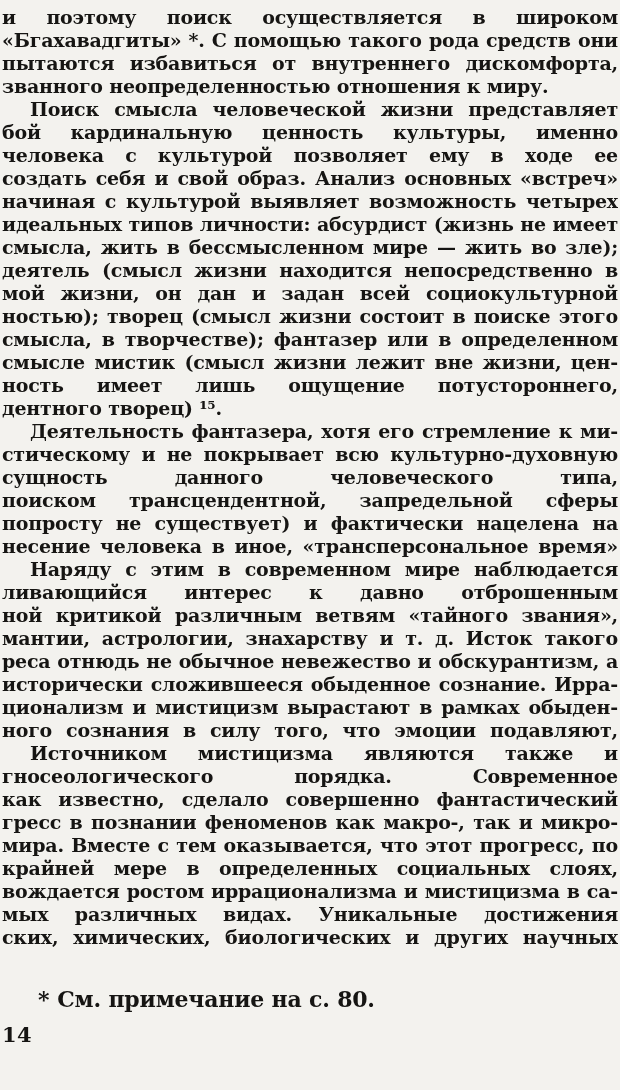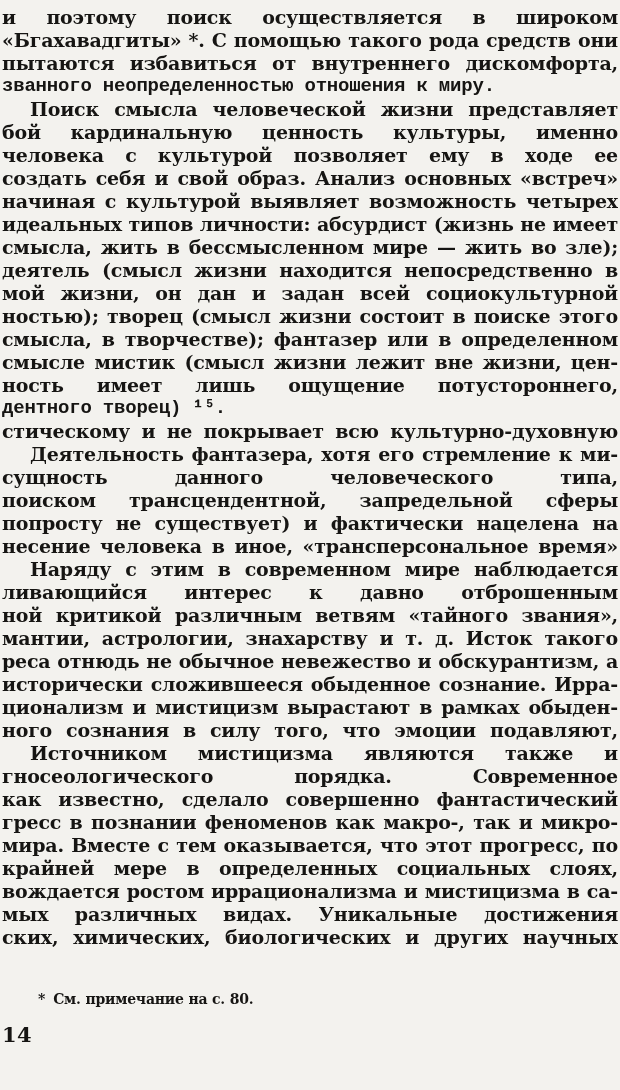--- a/index.html
+++ b/index.html
@@ -31,29 +31,28 @@
     font-weight: 600;
     letter-spacing: -0.2px;
     text-align: justify;
     text-align-last: justify;
     white-space: normal;
     overflow: hidden;
     height: 23px;
   }
   .line.end {
     text-align-last: left;
-    font-family: Liberation Mono, monospace;
   }
   .line.indent {
     text-indent: 28px;
   }
   .footnote {
     margin-top: 40px;
     padding-left: 36px;
-    font-size: 14px;
+    font-size: 22px;
     line-height: 21px;
     font-weight: 600;
     letter-spacing: -0.2px;
   }
   .footnote .marker {
     margin-right: 8px;
   }
   .page-number {
     margin-top: 12px;
     font-size: 21px;
@@ -78,22 +77,22 @@
       <div class="line">начиная с культурой выявляет возможность четырех</div>
       <div class="line">идеальных типов личности: абсурдист (жизнь не имеет</div>
       <div class="line">смысла, жить в бессмысленном мире — жить во зле);</div>
       <div class="line">деятель (смысл жизни находится непосредственно в са-</div>
       <div class="line">мой жизни, он дан и задан всей социокультурной реаль-</div>
       <div class="line">ностью); творец (смысл жизни состоит в поиске этого</div>
       <div class="line">смысла, в творчестве); фантазер или в определенном</div>
       <div class="line">смысле мистик (смысл жизни лежит вне жизни, цен-</div>
       <div class="line">ность имеет лишь ощущение потустороннего, трансцен-</div>
       <div class="line end">дентного творец) ¹⁵.</div>
+      <div class="line indent">Деятельность фантазера, хотя его стремление к ми-</div>
       <div class="line">стическому и не покрывает всю культурно-духовную</div>
-      <div class="line indent">Деятельность фантазера, хотя его стремление к ми-</div>
       <div class="line">сущность данного человеческого типа, детерминирована</div>
       <div class="line">поиском трансцендентной, запредельной сферы (какой</div>
       <div class="line">попросту не существует) и фактически нацелена на пере-</div>
       <div class="line">несение человека в иное, «трансперсональное время» ¹⁶.</div>
       <div class="line indent">Наряду с этим в современном мире наблюдается уси-</div>
       <div class="line">ливающийся интерес к давно отброшенным рациональ-</div>
       <div class="line">ной критикой различным ветвям «тайного звания», хиро-</div>
       <div class="line">мантии, астрологии, знахарству и т. д. Исток такого инте-</div>
       <div class="line">реса отнюдь не обычное невежество и обскурантизм, а</div>
       <div class="line">исторически сложившееся обыденное сознание. Ирра-</div>

